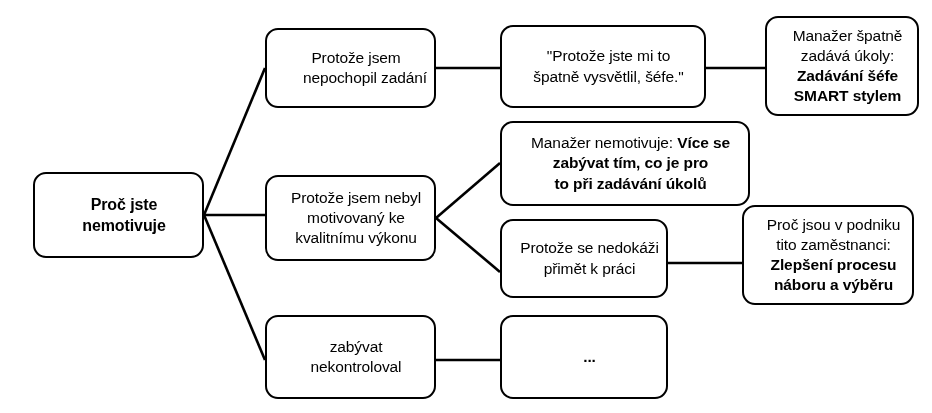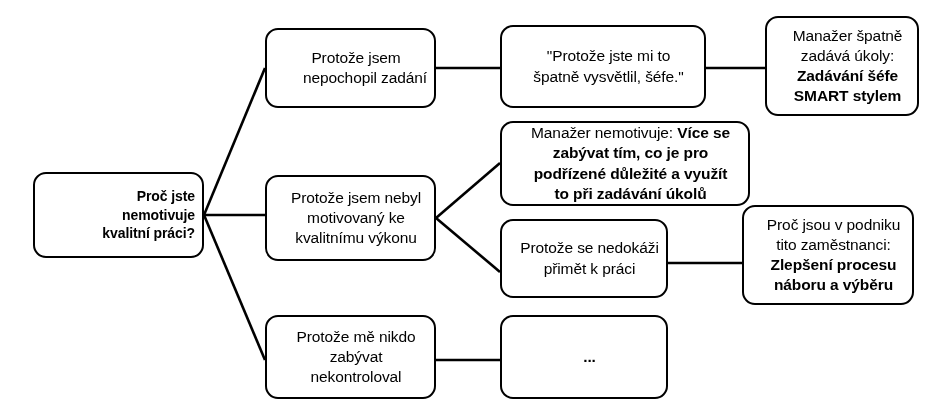--- a/index.html
+++ b/index.html
@@ -45,23 +45,22 @@
     line-height: 1.30;
     font-size: 15.5px;
     letter-spacing: -0.1px;
     margin-left: 11px;
   }
   .node.root {
     border-width: 2.8px;
   }
   .node.root .txt {
     font-weight: bold;
-    font-size: 14px;
+    font-size: 16px;
     line-height: 1.32;
-    text-align: right;
   }
   .line-normal { font-weight: normal; }
   .line-bold   { font-weight: bold; }
   .dots {
     font-size: 19px;
     font-weight: bold;
     letter-spacing: 1.5px;
     line-height: 1;
   }
 </style>
@@ -81,21 +80,20 @@
       <line x1="436" y1="218" x2="500" y2="272"></line>
       <line x1="668" y1="263" x2="742" y2="263"></line>
       <line x1="436" y1="360" x2="500" y2="360"></line>
     </g>
   </svg>
 
   <div class="node root" style="left:33px; top:172px; width:171px; height:86px;">
     <span class="txt">
         <span class="line-bold" style="display: block;">Proč jste</span>
         <span class="line-bold" style="display: block;">nemotivuje</span>
-        <span class="line-bold" style="display: block;">kvalitní práci?</span>
       </span>
   </div>
 
   <div class="node" style="left:265px; top:28px; width:171px; height:80px;">
     <span class="txt">
         <span class="line-normal" style="display: block;">Protože jsem</span>
         <span class="line-normal" style="display: block; text-align: right;">nepochopil zadání</span>
       </span>
   </div>
 
@@ -120,21 +118,20 @@
         <span class="line-normal" style="display: block;">Protože jsem nebyl</span>
         <span class="line-normal" style="display: block;">motivovaný ke</span>
         <span class="line-normal" style="display: block;">kvalitnímu výkonu</span>
       </span>
   </div>
 
   <div class="node" style="left:500px; top:121px; width:250px; height:85px;">
     <span class="txt">
         <span style="display: block;"><span class="line-normal">Manažer nemotivuje: </span><span class="line-bold">Více se</span></span>
         <span class="line-bold" style="display: block;">zabývat tím, co je pro</span>
-        <span class="line-bold" style="display: block;">podřízené důležité a využít</span>
         <span class="line-bold" style="display: block;">to při zadávání úkolů</span>
       </span>
   </div>
 
   <div class="node" style="left:500px; top:219px; width:168px; height:79px;">
     <span class="txt">
         <span class="line-normal" style="display: block;">Protože se nedokáži</span>
         <span class="line-normal" style="display: block;">přimět k práci</span>
       </span>
   </div>
@@ -143,21 +140,20 @@
     <span class="txt">
         <span class="line-normal" style="display: block;">Proč jsou v podniku</span>
         <span class="line-normal" style="display: block;">tito zaměstnanci:</span>
         <span class="line-bold" style="display: block;">Zlepšení procesu</span>
         <span class="line-bold" style="display: block;">náboru a výběru</span>
       </span>
   </div>
 
   <div class="node" style="left:265px; top:315px; width:171px; height:84px;">
     <span class="txt">
-        <span class="line-normal" style="display: block;">Protože mě nikdo</span>
         <span class="line-normal" style="display: block;">zabývat</span>
         <span class="line-normal" style="display: block;">nekontroloval</span>
       </span>
   </div>
 
   <div class="node" style="left:500px; top:315px; width:168px; height:84px;">
     <span class="txt dots">
         <span class="line-bold" style="display: block;">...</span>
       </span>
   </div>

